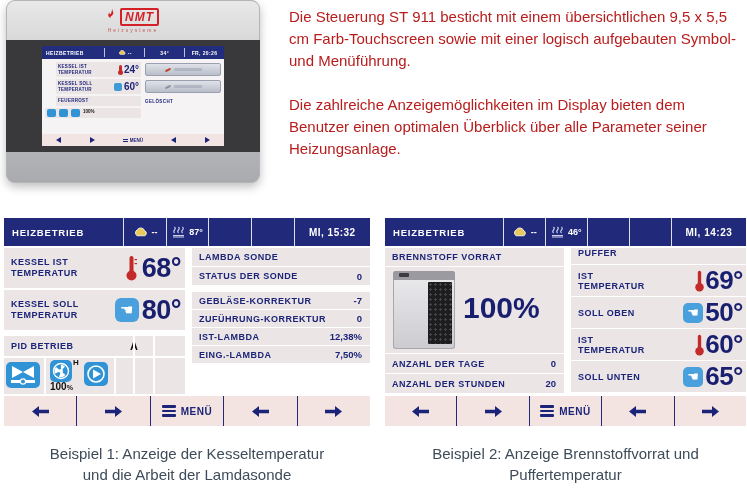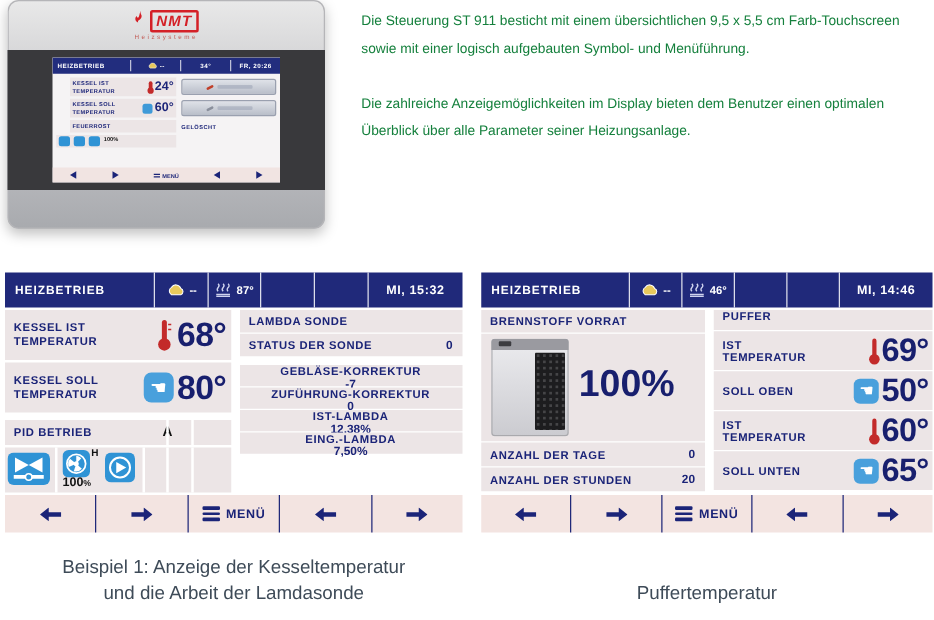--- a/index.html
+++ b/index.html
@@ -40,21 +40,21 @@
   .m-btn .spark { width:6px; height:2px; background:#c1402a; transform:rotate(-28deg); border-radius:1px; }
   .m-btn .blur { width:28px; height:3px; background:#9aa2b4; opacity:.55; border-radius:1px; }
   .m-status { font-size:4.5px; font-weight:bold; color:#1b2478; letter-spacing:.4px; margin-top:2px; }
   .m-nav { height:12px; background:#f1e4e2; display:flex; align-items:center; justify-content:space-around; }
   .m-arrow-l { width:0; height:0; border-top:3px solid transparent; border-bottom:3px solid transparent; border-right:5px solid #1b2478; }
   .m-arrow-r { width:0; height:0; border-top:3px solid transparent; border-bottom:3px solid transparent; border-left:5px solid #1b2478; }
   .m-menu { display:flex; align-items:center; gap:2px; font-size:4.5px; font-weight:bold; color:#1b2478; }
   .m-menu i { display:block; width:5px; height:3px; border-top:1px solid #1b2478; border-bottom:1px solid #1b2478; }
 
   
-  .intro { position:absolute; left:289px; top:6px; width:454px; color:#15803d; font-size:11px; line-height:22px; }
+  .intro { position:absolute; left:289px; top:6px; width:454px; color:#b91c1c; font-size:15px; line-height:22px; }
   .intro p { margin-bottom:22px; }
 
   
   .screen { position:absolute; top:218px; background:#fff; }
   .screen.s1 { left:4px; width:366px; }
   .screen.s2 { left:385px; width:361px; }
   .scr-header { height:28px; background:#20297a; display:flex; align-items:center; color:#fff; }
   .h-cell { height:100%; display:flex; align-items:center; justify-content:center; gap:4px; }
   .h-cell + .h-cell { border-left:1px solid rgba(255,255,255,.85); }
   .h-title { flex:1.55; justify-content:flex-start; padding-left:8px; font-size:9.5px; font-weight:bold; letter-spacing:.8px; }
@@ -81,21 +81,21 @@
   
   .list-col { flex:1; display:flex; flex-direction:column; }
   .l-row { display:flex; align-items:center; justify-content:space-between; padding:0 8px 0 7px; margin-bottom:1px; }
   .l-row .lbl { font-size:9px; font-weight:bold; color:#1b2478; letter-spacing:.5px; }
   .l-row .val { font-size:9.5px; font-weight:bold; color:#1b2478; }
   .r-title { height:18px; }
   .r-std { height:18px; }
   .r-tall { height:30px; flex-direction:column; align-items:stretch; justify-content:space-between; padding-top:3px; padding-bottom:3px; }
   .r-tall .val { align-self:flex-end; }
   .gap6 { height:6px; }
-  .r-small { height:17px;flex-direction:column; }
+  .r-small { height:17px; }
 
   
   .s2-left { width:179px; display:flex; flex-direction:column; }
   .fuel-area { height:86px; margin-bottom:1px; position:relative; }
   .boiler { position:absolute; left:8px; top:4px; width:62px; height:78px; border-radius:3px;
             background:linear-gradient(180deg,#ececef,#cbcbd0); box-shadow:inset 0 0 0 1px #a9a9ad; overflow:hidden; }
   .boiler .cap { position:absolute; left:0; top:0; right:0; height:9px; background:#9a9aa0; }
   .boiler .btn { position:absolute; left:6px; top:2px; width:10px; height:4px; background:#3c3c40; border-radius:1px; }
   .boiler .pellets { position:absolute; right:3px; top:11px; width:24px; height:62px; background:#1d1d1f;
                      background-image:radial-gradient(#454547 1px, transparent 1.4px); background-size:5px 5px; border-radius:1px; }
@@ -366,21 +366,21 @@
               <path d="M2.5 1 q1.5 1.5 0 3 q-1.5 1.5 0 3"></path>
               <path d="M6.5 1 q1.5 1.5 0 3 q-1.5 1.5 0 3"></path>
               <path d="M10.5 1 q1.5 1.5 0 3 q-1.5 1.5 0 3"></path>
               <path d="M1 9.5 h11 M1 11 h11"></path>
             </g>
           </svg>
           <span>46°</span>
         </div>
       <div class="h-cell h-sec"></div>
       <div class="h-cell h-sec"></div>
-      <div class="h-cell h-time">MI, 14:46</div>
+      <div class="h-cell h-time">MI, 14:23</div>
     </div>
     <div class="scr-body">
       <div class="s2-left">
         <div class="l-row r-title pinkrow">
             <span class="lbl">BRENNSTOFF VORRAT</span>
           </div>
         <div class="fuel-area pinkrow">
           <div class="boiler">
             <div class="cap"></div>
               <div class="btn"></div>
@@ -468,17 +468,17 @@
           </svg>
         </div>
     </div>
   </div>
 
   <div class="caption c1">
     <span>Beispiel 1: Anzeige der Kesseltemperatur</span><br>
     <span>und die Arbeit der Lamdasonde</span>
   </div>
   <div class="caption c2">
-    <br>
+    <span>Beispiel 2: Anzeige Brennstoffvorrat und</span><br>
     <span>Puffertemperatur</span>
   </div>
 
 </div>
 
 </body></html>

